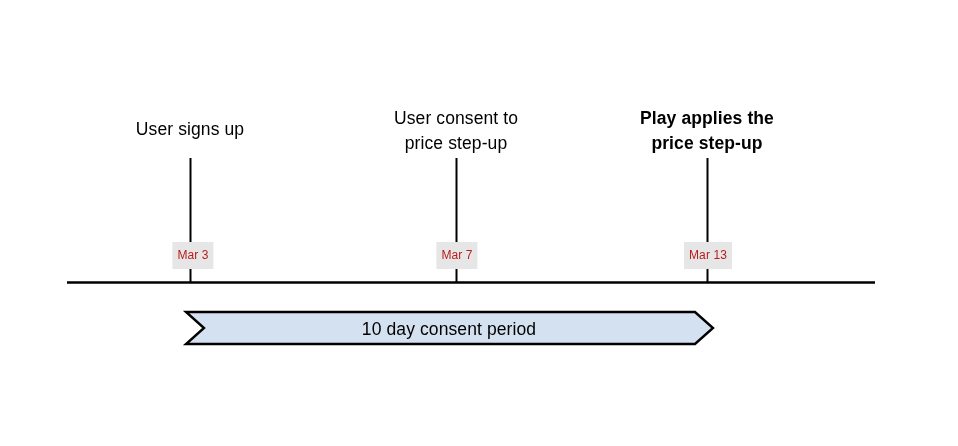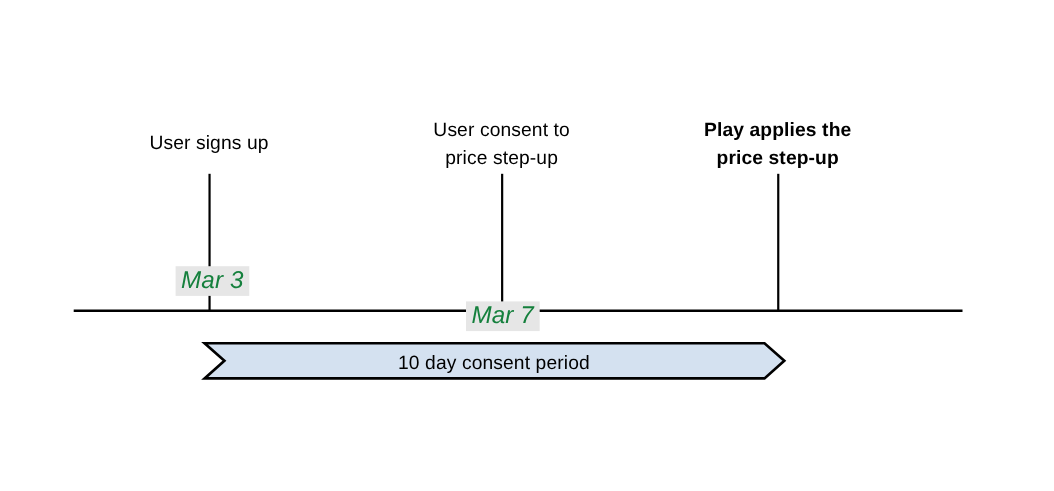--- a/index.html
+++ b/index.html
@@ -58,26 +58,25 @@
   }
   .date-chip-wrap {
     position: absolute;
     transform: translateX(-50%);
     text-align: center;
     white-space: nowrap;
   }
   .date-chip {
     display: inline-block;
     background: #e6e6e6;
-    color: #15803d;
-    font-size: 22px;
+    color: #b91c1c;
+    font-size: 12px;
     line-height: 24px;
     padding: 1px 5px 2px 5px;
     letter-spacing: 0.1px;
-    font-style: italic;
   }
   .banner-text {
     position: absolute;
     text-align: left;
     font-size: 17.5px;
     line-height: 22px;
     color: #000000;
     white-space: nowrap;
     transform: translate(-50%, -50%);
     letter-spacing: 0.1px;
@@ -110,20 +109,23 @@
 
   <div class="evt-label" style="left:707px; top:106px;font-weight:bold;">
     <span class="evt-line">Play applies the</span>
     <span class="evt-line">price step-up</span>
   </div>
 
   <div class="date-chip-wrap" style="left:193px; top:242px;">
     <span class="date-chip">Mar 3</span>
   </div>
 
-  <div class="date-chip-wrap" style="left:457px; top:242px;margin-top:32px;">
+  <div class="date-chip-wrap" style="left:457px; top:242px;">
     <span class="date-chip">Mar 7</span>
   </div>
 
+  <div class="date-chip-wrap" style="left:708px; top:242px;">
+    <span class="date-chip">Mar 13</span>
+  </div>
 
   <div class="banner-text" style="left:449px; top:329px;">10 day consent period</div>
 
 </div>
 
 </body></html>

